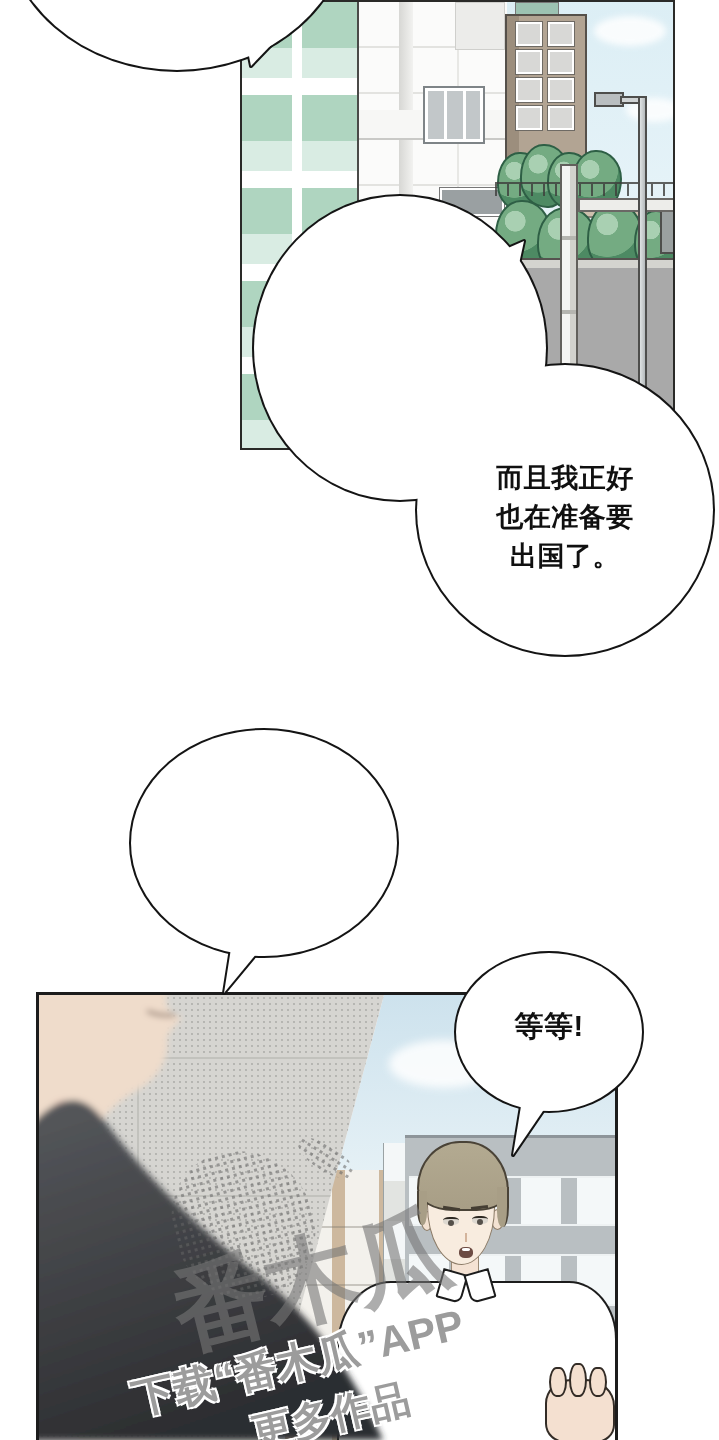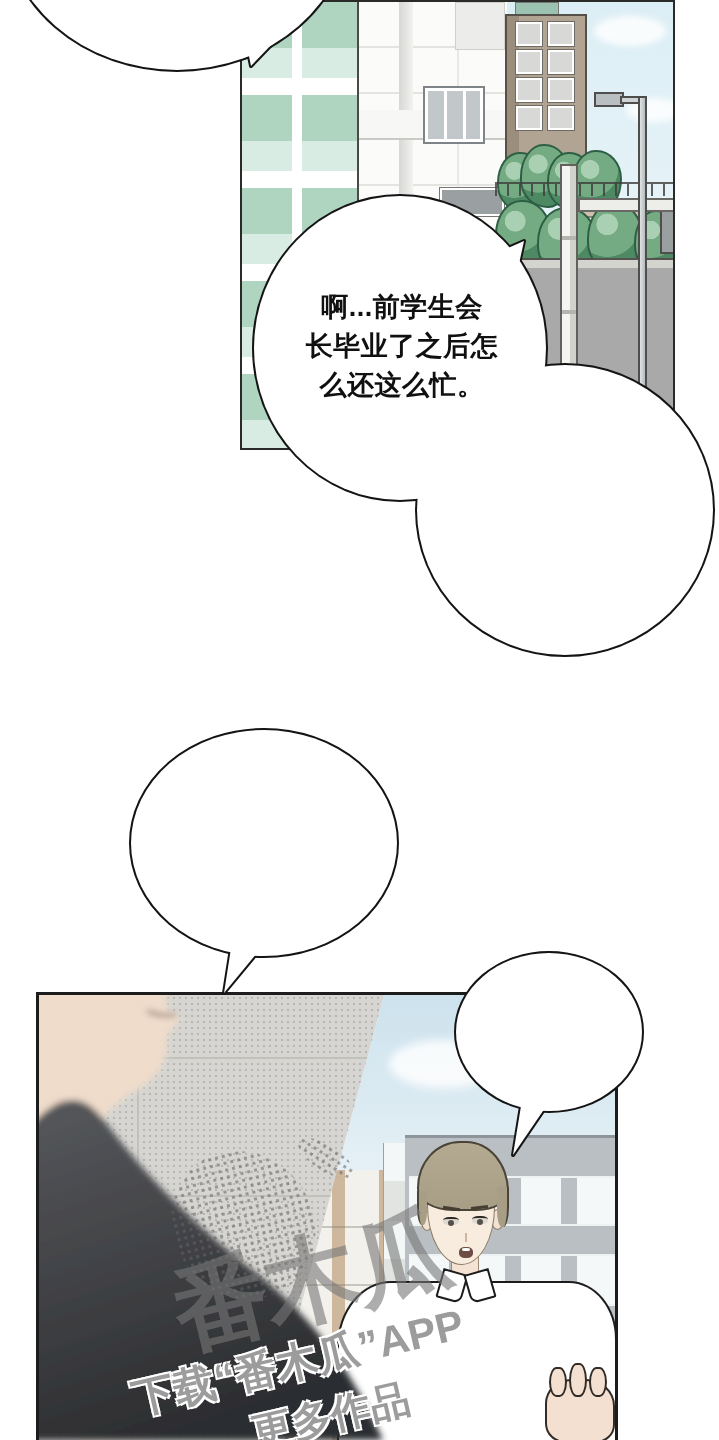--- a/index.html
+++ b/index.html
@@ -214,17 +214,18 @@
     </g>
 
     <g>
       <ellipse class="bs" cx="549" cy="1032" rx="93" ry="79"></ellipse>
       <path class="bs" d="M521,1106 L513,1155 L545,1108 Z"></path>
       <ellipse class="bf" cx="549" cy="1032" rx="93" ry="79"></ellipse>
       <path class="bf" d="M521,1106 L513,1155 L545,1108 Z"></path>
     </g>
   </svg>
 
-  <div class="txt" style="left:402px;top:346px;width:300px;">啊...前学生会
-长毕业了之后怎
-么还这么忙。</div>
+  <div class="txt" style="left:565px;top:517px;width:260px;">而且我正好
+也在准备要
+出国了。</div>
+  <div class="txt" style="left:549px;top:1026px;width:160px;font-size:29px;">等等!</div>
 
 </div>
 
 </body></html>

